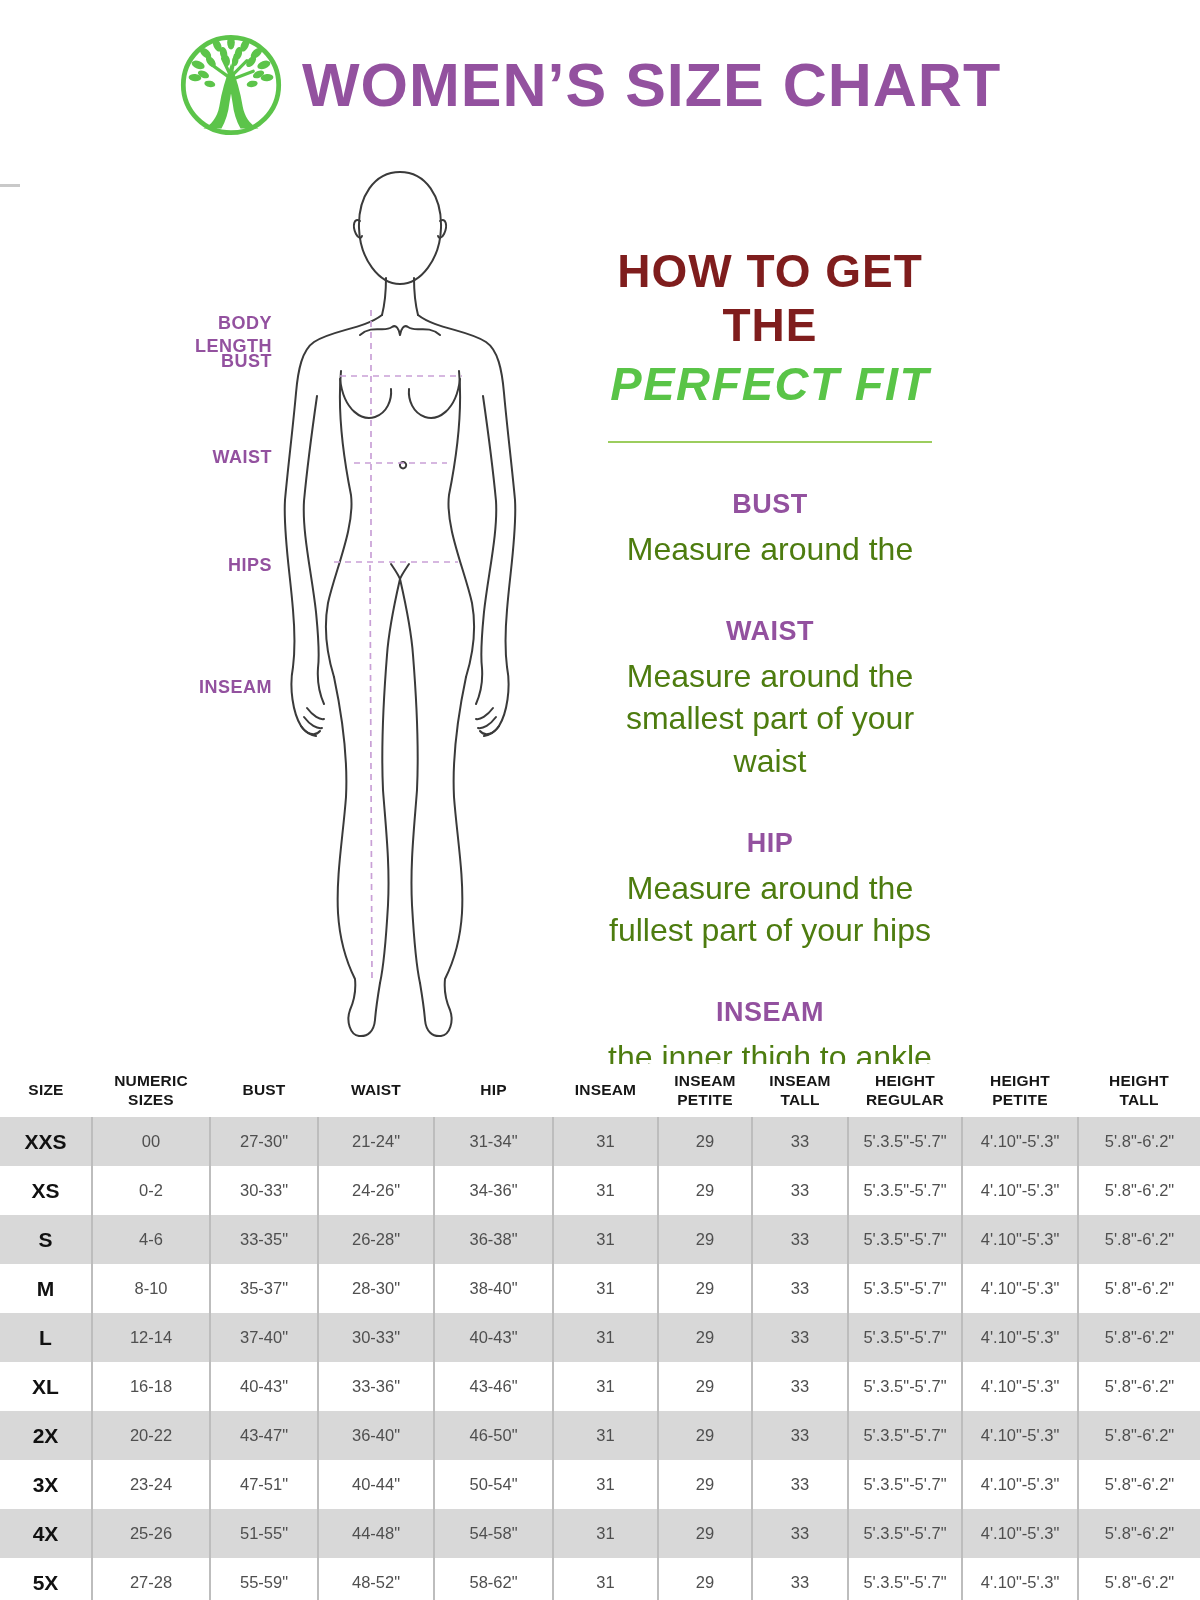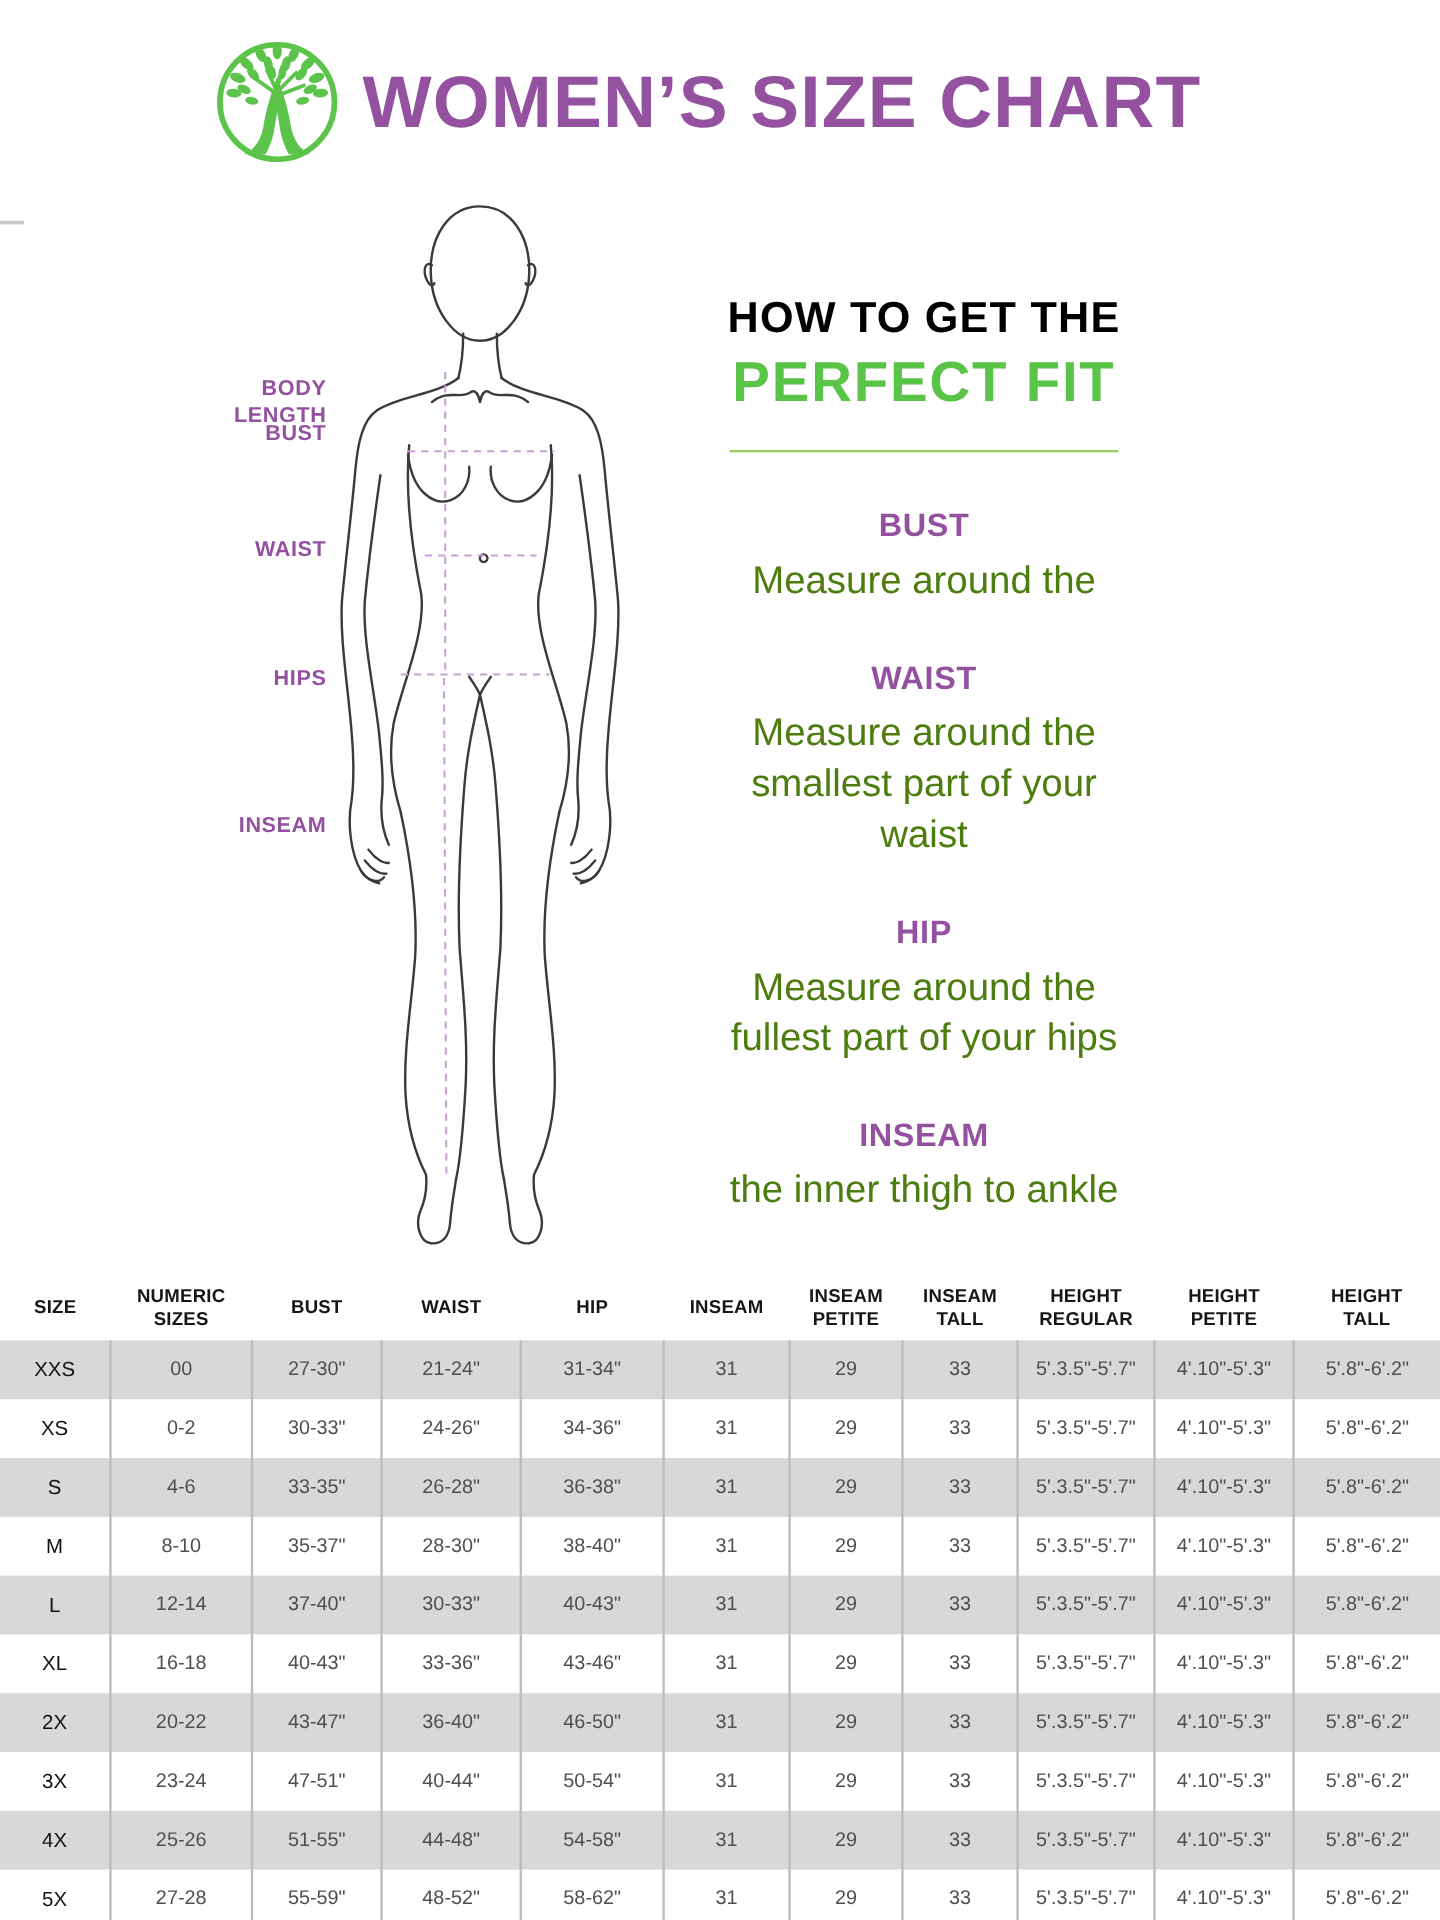--- a/index.html
+++ b/index.html
@@ -26,43 +26,43 @@
     font-size:18px; font-weight:bold; letter-spacing:.5px; color:#93519f; line-height:1.28;
   }
   .fl-bodylength { top:283px;margin-top:29px; }
   .fl-bust       { top:350px; }
   .fl-waist      { top:446px; }
   .fl-hips       { top:554px; }
   .fl-inseam     { top:676px; }
 
   
   .guide { position:absolute; left:588px; top:244px; width:364px; text-align:center; }
-  .guide-title1 { font-size:36px; font-weight:bold; letter-spacing:1px; color:#000000; }
-  .guide-title2 { font-size:47px; font-weight:bold; letter-spacing:1.5px; color:#59c447; margin-top:4px; }
+  .guide-title1 { font-size:46px; font-weight:bold; letter-spacing:1px; color:#7f1d1d; }
+  .guide-title2 { font-size:47px; font-weight:bold; letter-spacing:1.5px; color:#59c447; margin-top:4px;font-style:italic; }
   .guide-rule { border:none; border-top:2px solid #9ccd5e; width:324px; margin:30px auto 0 auto; }
   .guide-section { margin-top:46px; }
   .guide-section:first-of-type { margin-top:38px; }
   .guide-heading { font-size:27px; font-weight:bold; letter-spacing:.5px; color:#93519f; margin-bottom:8px; }
   .guide-text { font-size:32px; color:#4d7c0f; line-height:1.32; }
 
   
   .size-table {
     position:absolute; left:0; top:1064px; width:1200px;
     border-collapse:collapse; table-layout:fixed;
   }
   .size-table th {
     height:53px; vertical-align:middle; text-align:center;
     font-size:15.5px; font-weight:bold; color:#161616; line-height:1.18;
     background:#fff; letter-spacing:.2px;
   }
   .size-table td {
     height:49px; vertical-align:middle; text-align:center;
     font-size:16.5px; color:#4f4f4f;
   }
-  .size-table td:first-child { font-weight:normal; color:#111; font-size:17px; }
+  .size-table td:first-child { font-weight:bold; color:#111; font-size:21px; }
   .size-table tbody td + td { border-left:2px solid #bdbdbd; }
   .size-table tbody tr.shaded td { background:#d8d8d8; }
 </style>
 </head>
 <body>
 
 <div class="page">
 
   <svg class="logo" viewBox="0 0 100 100" aria-hidden="true">
     <circle cx="50" cy="50" r="45" fill="none" stroke="#5cc44a" stroke-width="4.5"></circle>

